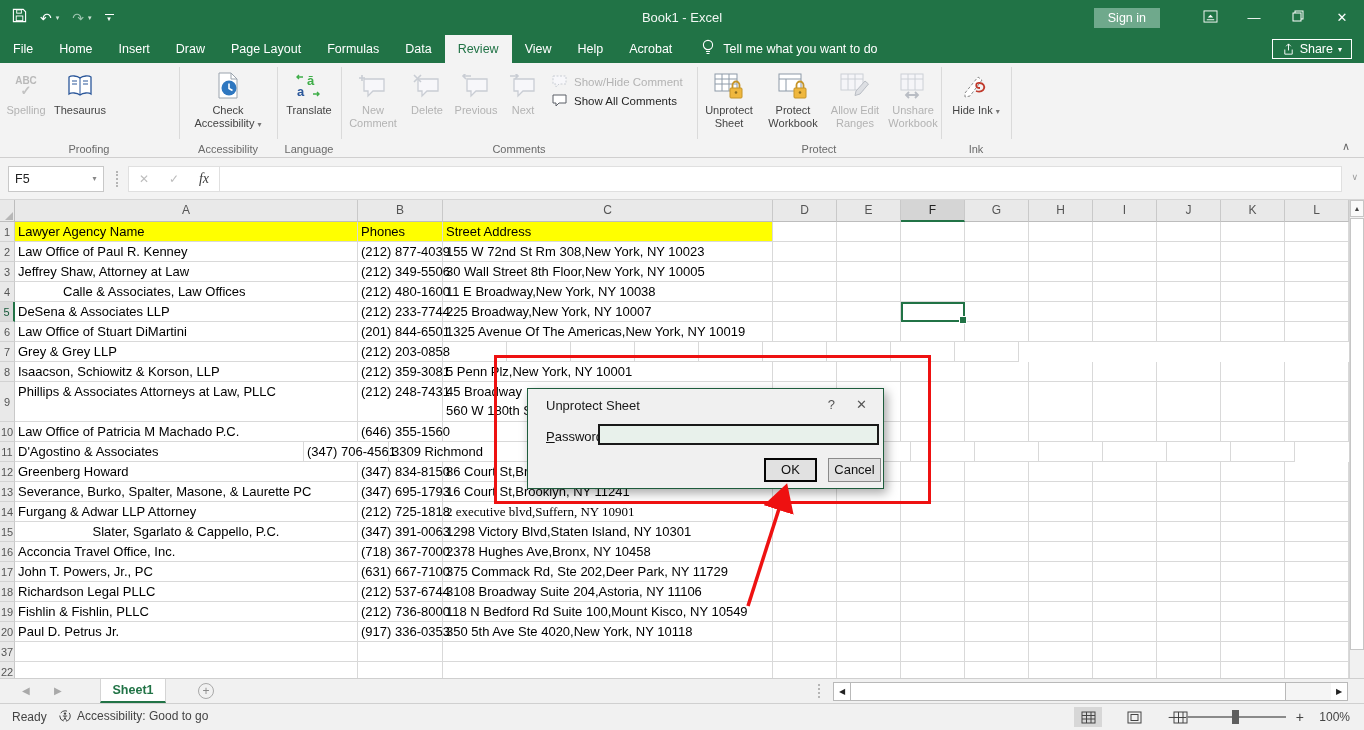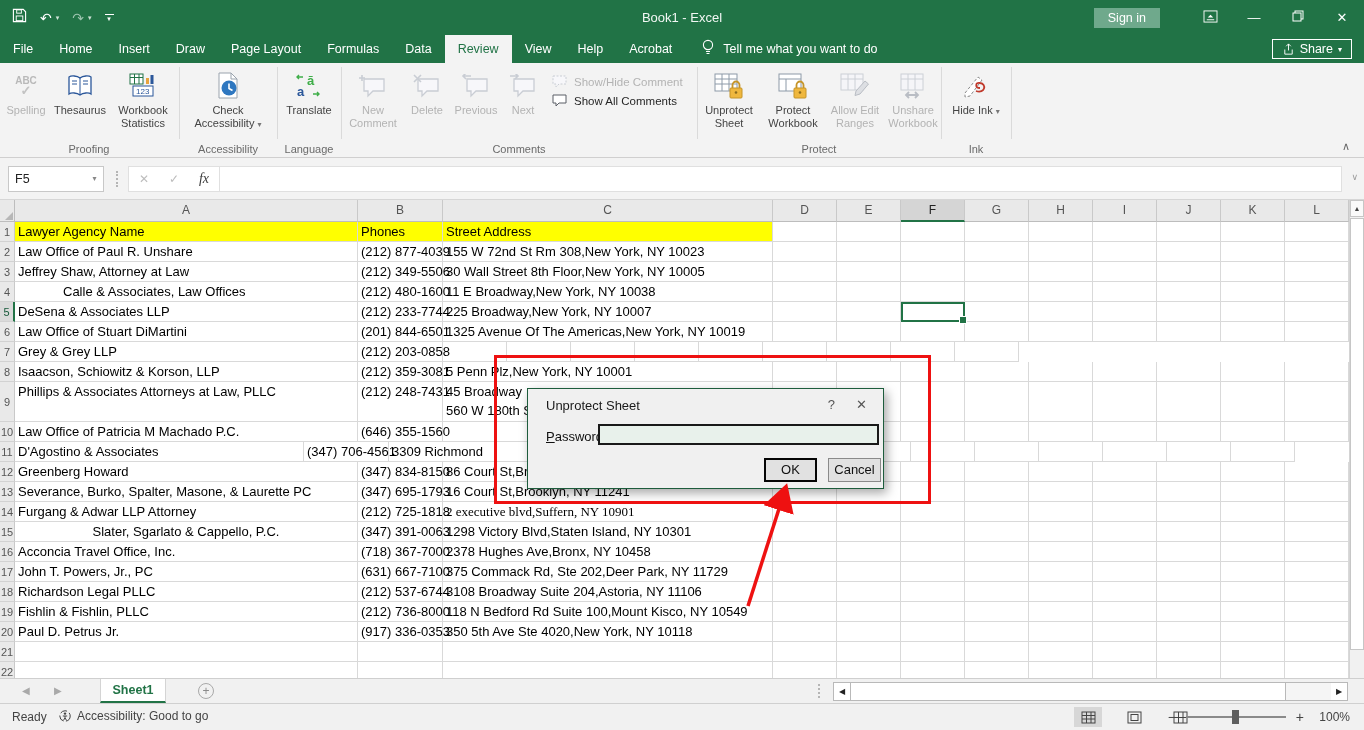--- a/index.html
+++ b/index.html
@@ -207,35 +207,20 @@
             <path d="M14 4 C11 1.5,5 1.5,3 3 v17 C5 18.5,11 18.5,14 21 C17 18.5,23 18.5,25 20 V3 C23 1.5,17 1.5,14 4 z" fill="#fff" stroke="#2b579a" stroke-width="1.3"></path>
             <line x1="14" y1="4" x2="14" y2="21" stroke="#2b579a"></line>
             <line x1="6" y1="7" x2="11" y2="7" stroke="#2b579a"></line>
             <line x1="6" y1="10" x2="11" y2="10" stroke="#2b579a"></line>
             <line x1="17" y1="7" x2="22" y2="7" stroke="#2b579a"></line>
             <line x1="17" y1="10" x2="22" y2="10" stroke="#2b579a"></line>
           </svg>
       </div>
       <div class="lbl">Thesaurus</div>
     </div>
-    <div class="bigbtn" style="width:70px;">
-      <div class="ico">
-        <svg width="30" height="26" viewBox="0 0 30 26">
-            <rect x="2" y="1" width="13" height="10" fill="#fff" stroke="#217346"></rect>
-            <line x1="2" y1="4.5" x2="15" y2="4.5" stroke="#217346"></line>
-            <line x1="6.5" y1="1" x2="6.5" y2="11" stroke="#217346"></line>
-            <line x1="11" y1="1" x2="11" y2="11" stroke="#217346"></line>
-            <rect x="18" y="5" width="3" height="6" fill="#e8a33d"></rect>
-            <rect x="22.5" y="2" width="3" height="9" fill="#2b579a"></rect>
-            <rect x="5" y="13" width="20" height="10" fill="#fff" stroke="#2b579a"></rect>
-            <text x="8" y="21" font-size="8" fill="#2b579a">123</text>
-          </svg>
-      </div>
-      <div class="lbl">Workbook Statistics</div>
-    </div>
     <div class="gdiv"></div>
     <div class="glabel">Proofing</div>
   </div>
 
   <div class="rgroup" style="left:180px; width:98px;">
     <div class="bigbtn" style="width:96px;">
       <div class="ico">
         <svg width="26" height="28" viewBox="0 0 26 28">
             <path d="M4 1h12l6 6v19H4z" fill="#fff" stroke="#9aa3ad"></path>
             <path d="M16 1v6h6" fill="none" stroke="#9aa3ad"></path>
@@ -436,21 +421,21 @@
         <div class="cell" style="width: 64px;"></div>
         <div class="cell" style="width: 64px;"></div>
         <div class="cell" style="width: 64px;"></div>
         <div class="cell" style="width: 64px;"></div>
         <div class="cell" style="width: 64px;"></div>
         <div class="cell" style="width: 64px;"></div>
         <div class="cell" style="width: 64px;"></div>
       </div>
       <div class="grow">
         <div class="rowh">2</div>
-        <div class="cell" style="width: 343px;">Law Office of Paul R. Unshare</div>
+        <div class="cell" style="width: 343px;">Law Office of Paul R. Kenney</div>
         <div class="cell" style="width: 85px;">(212) 877-4039</div>
         <div class="cell" style="width: 330px;">155 W 72nd St Rm 308,New York, NY 10023</div>
         <div class="cell" style="width: 64px;"></div>
         <div class="cell" style="width: 64px;"></div>
         <div class="cell" style="width: 64px;"></div>
         <div class="cell" style="width: 64px;"></div>
         <div class="cell" style="width: 64px;"></div>
         <div class="cell" style="width: 64px;"></div>
         <div class="cell" style="width: 64px;"></div>
         <div class="cell" style="width: 64px;"></div>
@@ -722,21 +707,21 @@
         <div class="cell" style="width: 64px;"></div>
         <div class="cell" style="width: 64px;"></div>
         <div class="cell" style="width: 64px;"></div>
         <div class="cell" style="width: 64px;"></div>
         <div class="cell" style="width: 64px;"></div>
         <div class="cell" style="width: 64px;"></div>
         <div class="cell" style="width: 64px;"></div>
         <div class="cell" style="width: 64px;"></div>
       </div>
       <div class="grow">
-        <div class="rowh">21</div>
+        <div class="rowh">37</div>
         <div class="cell" style="width: 343px;"></div>
         <div class="cell" style="width: 85px;"></div>
         <div class="cell" style="width: 330px;"></div>
         <div class="cell" style="width: 64px;"></div>
         <div class="cell" style="width: 64px;"></div>
         <div class="cell" style="width: 64px;"></div>
         <div class="cell" style="width: 64px;"></div>
         <div class="cell" style="width: 64px;"></div>
         <div class="cell" style="width: 64px;"></div>
         <div class="cell" style="width: 64px;"></div>

